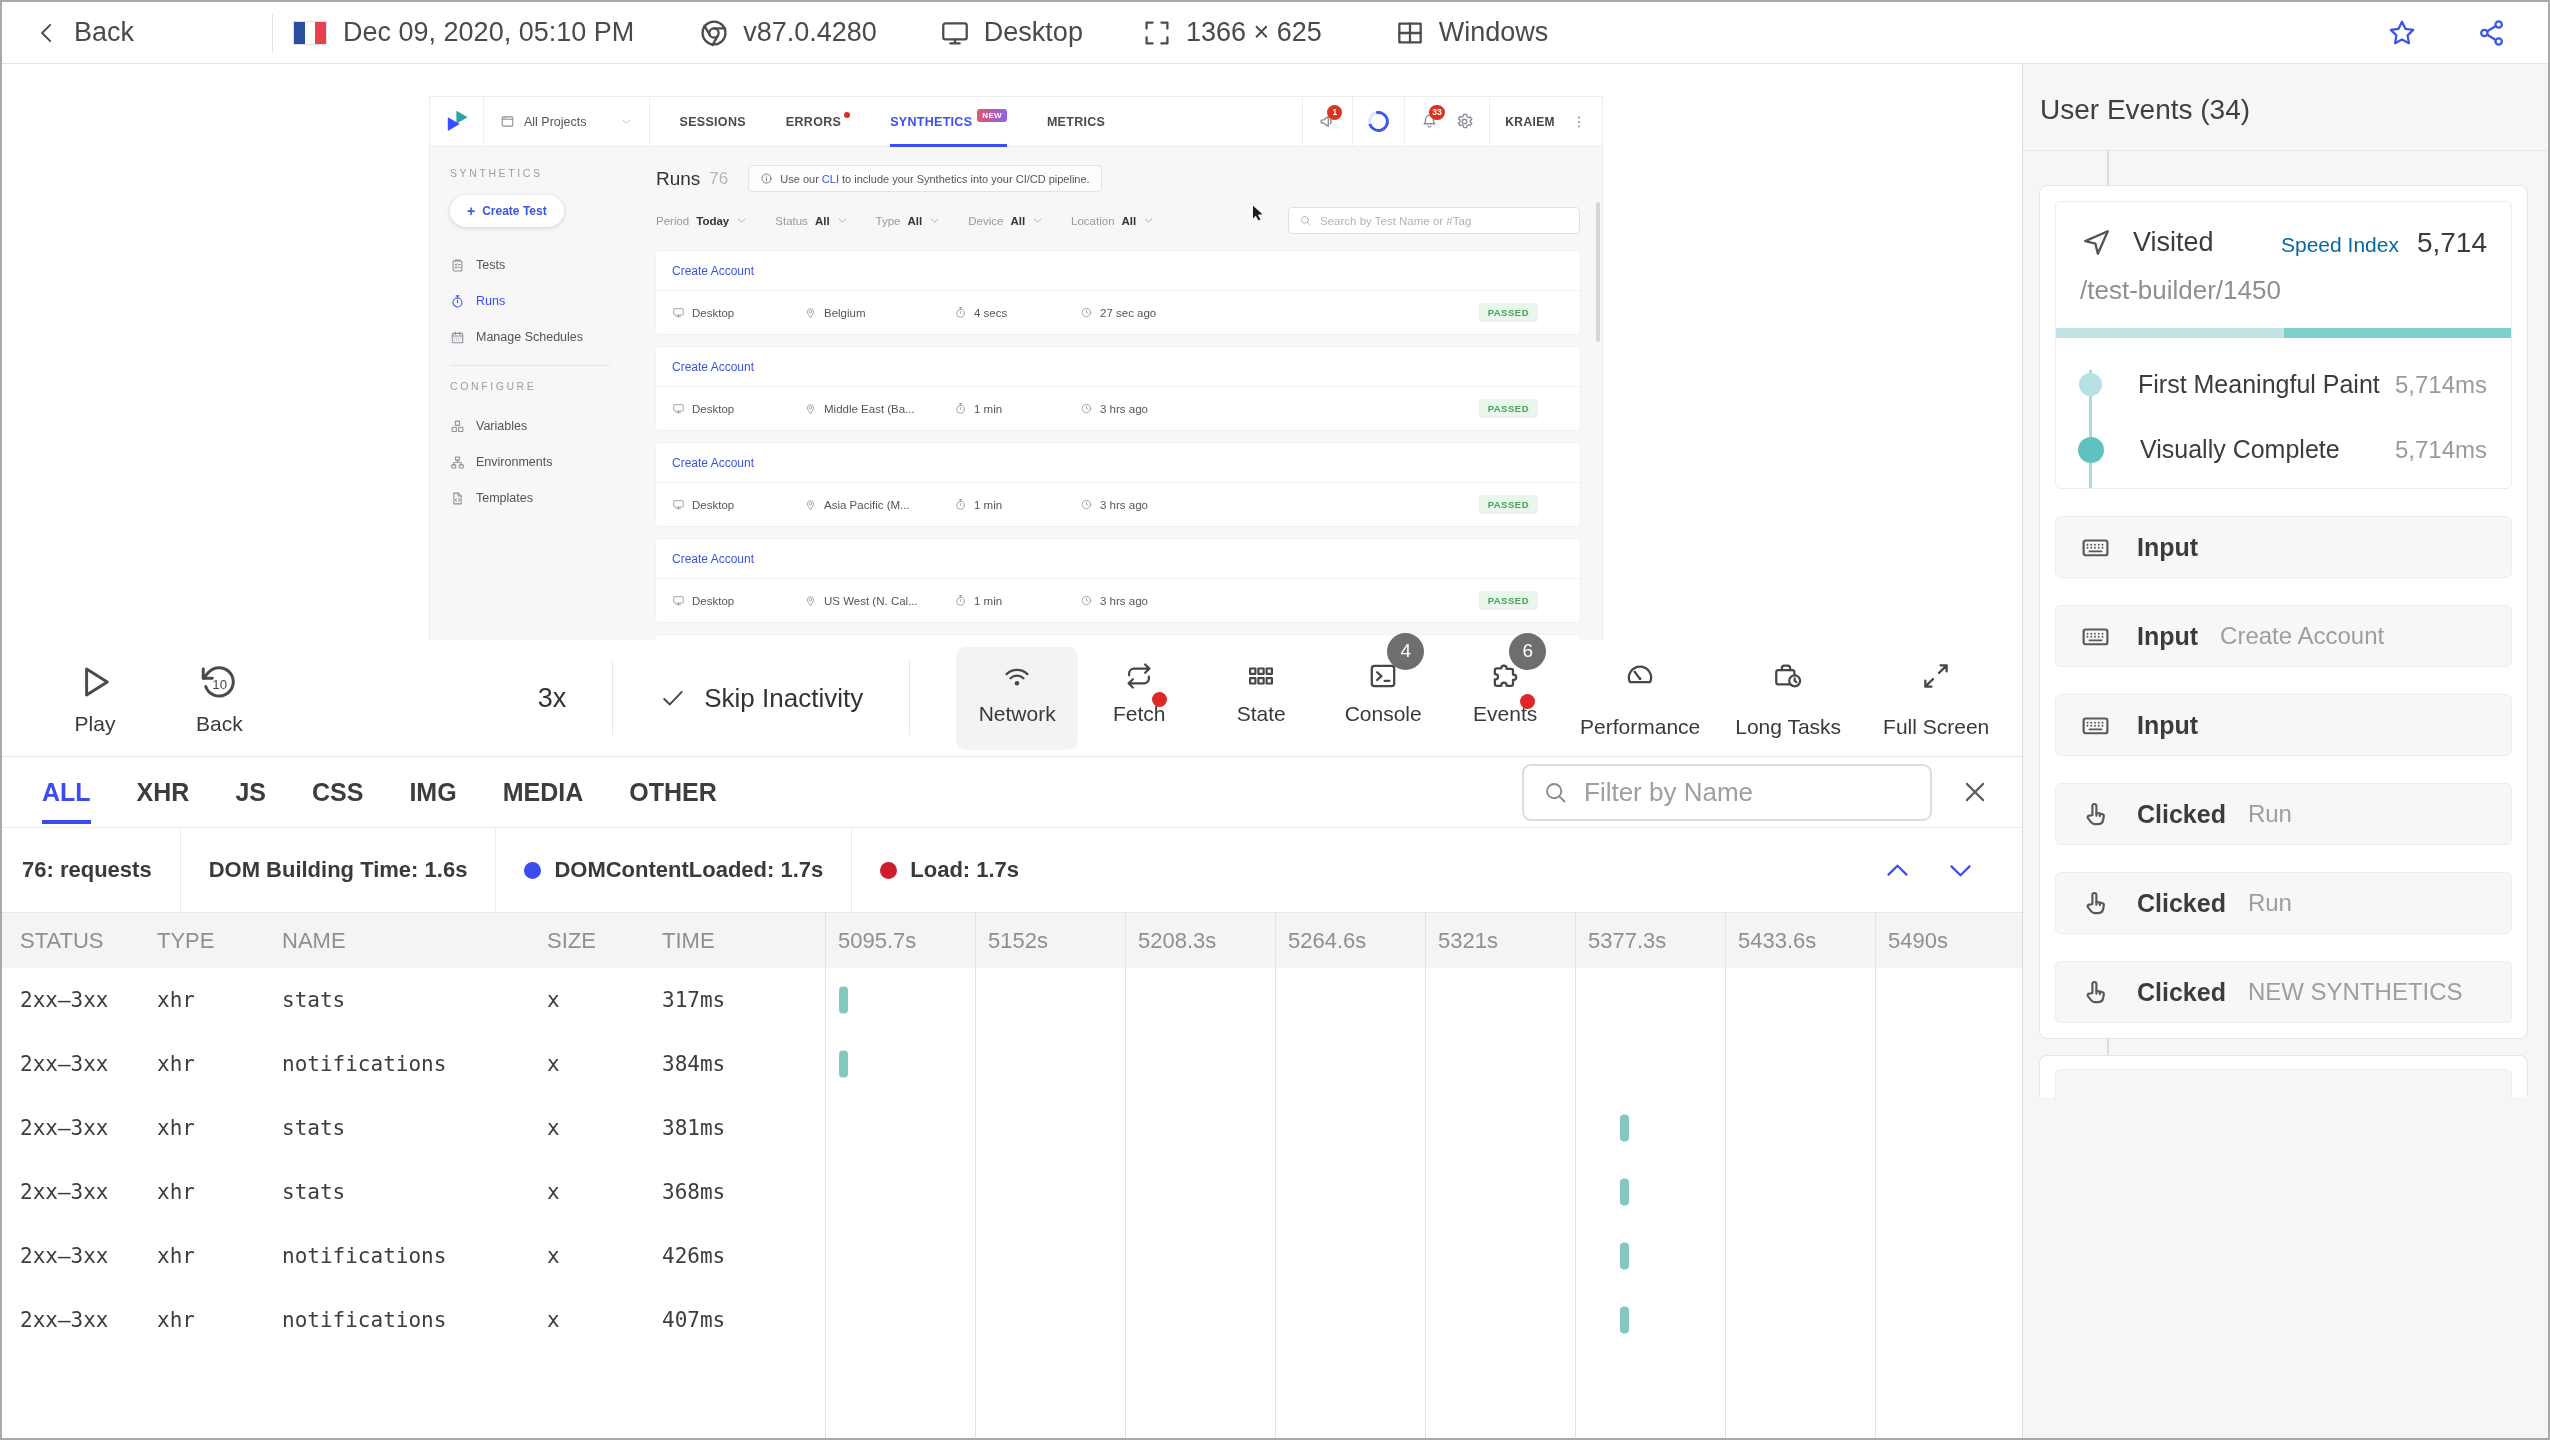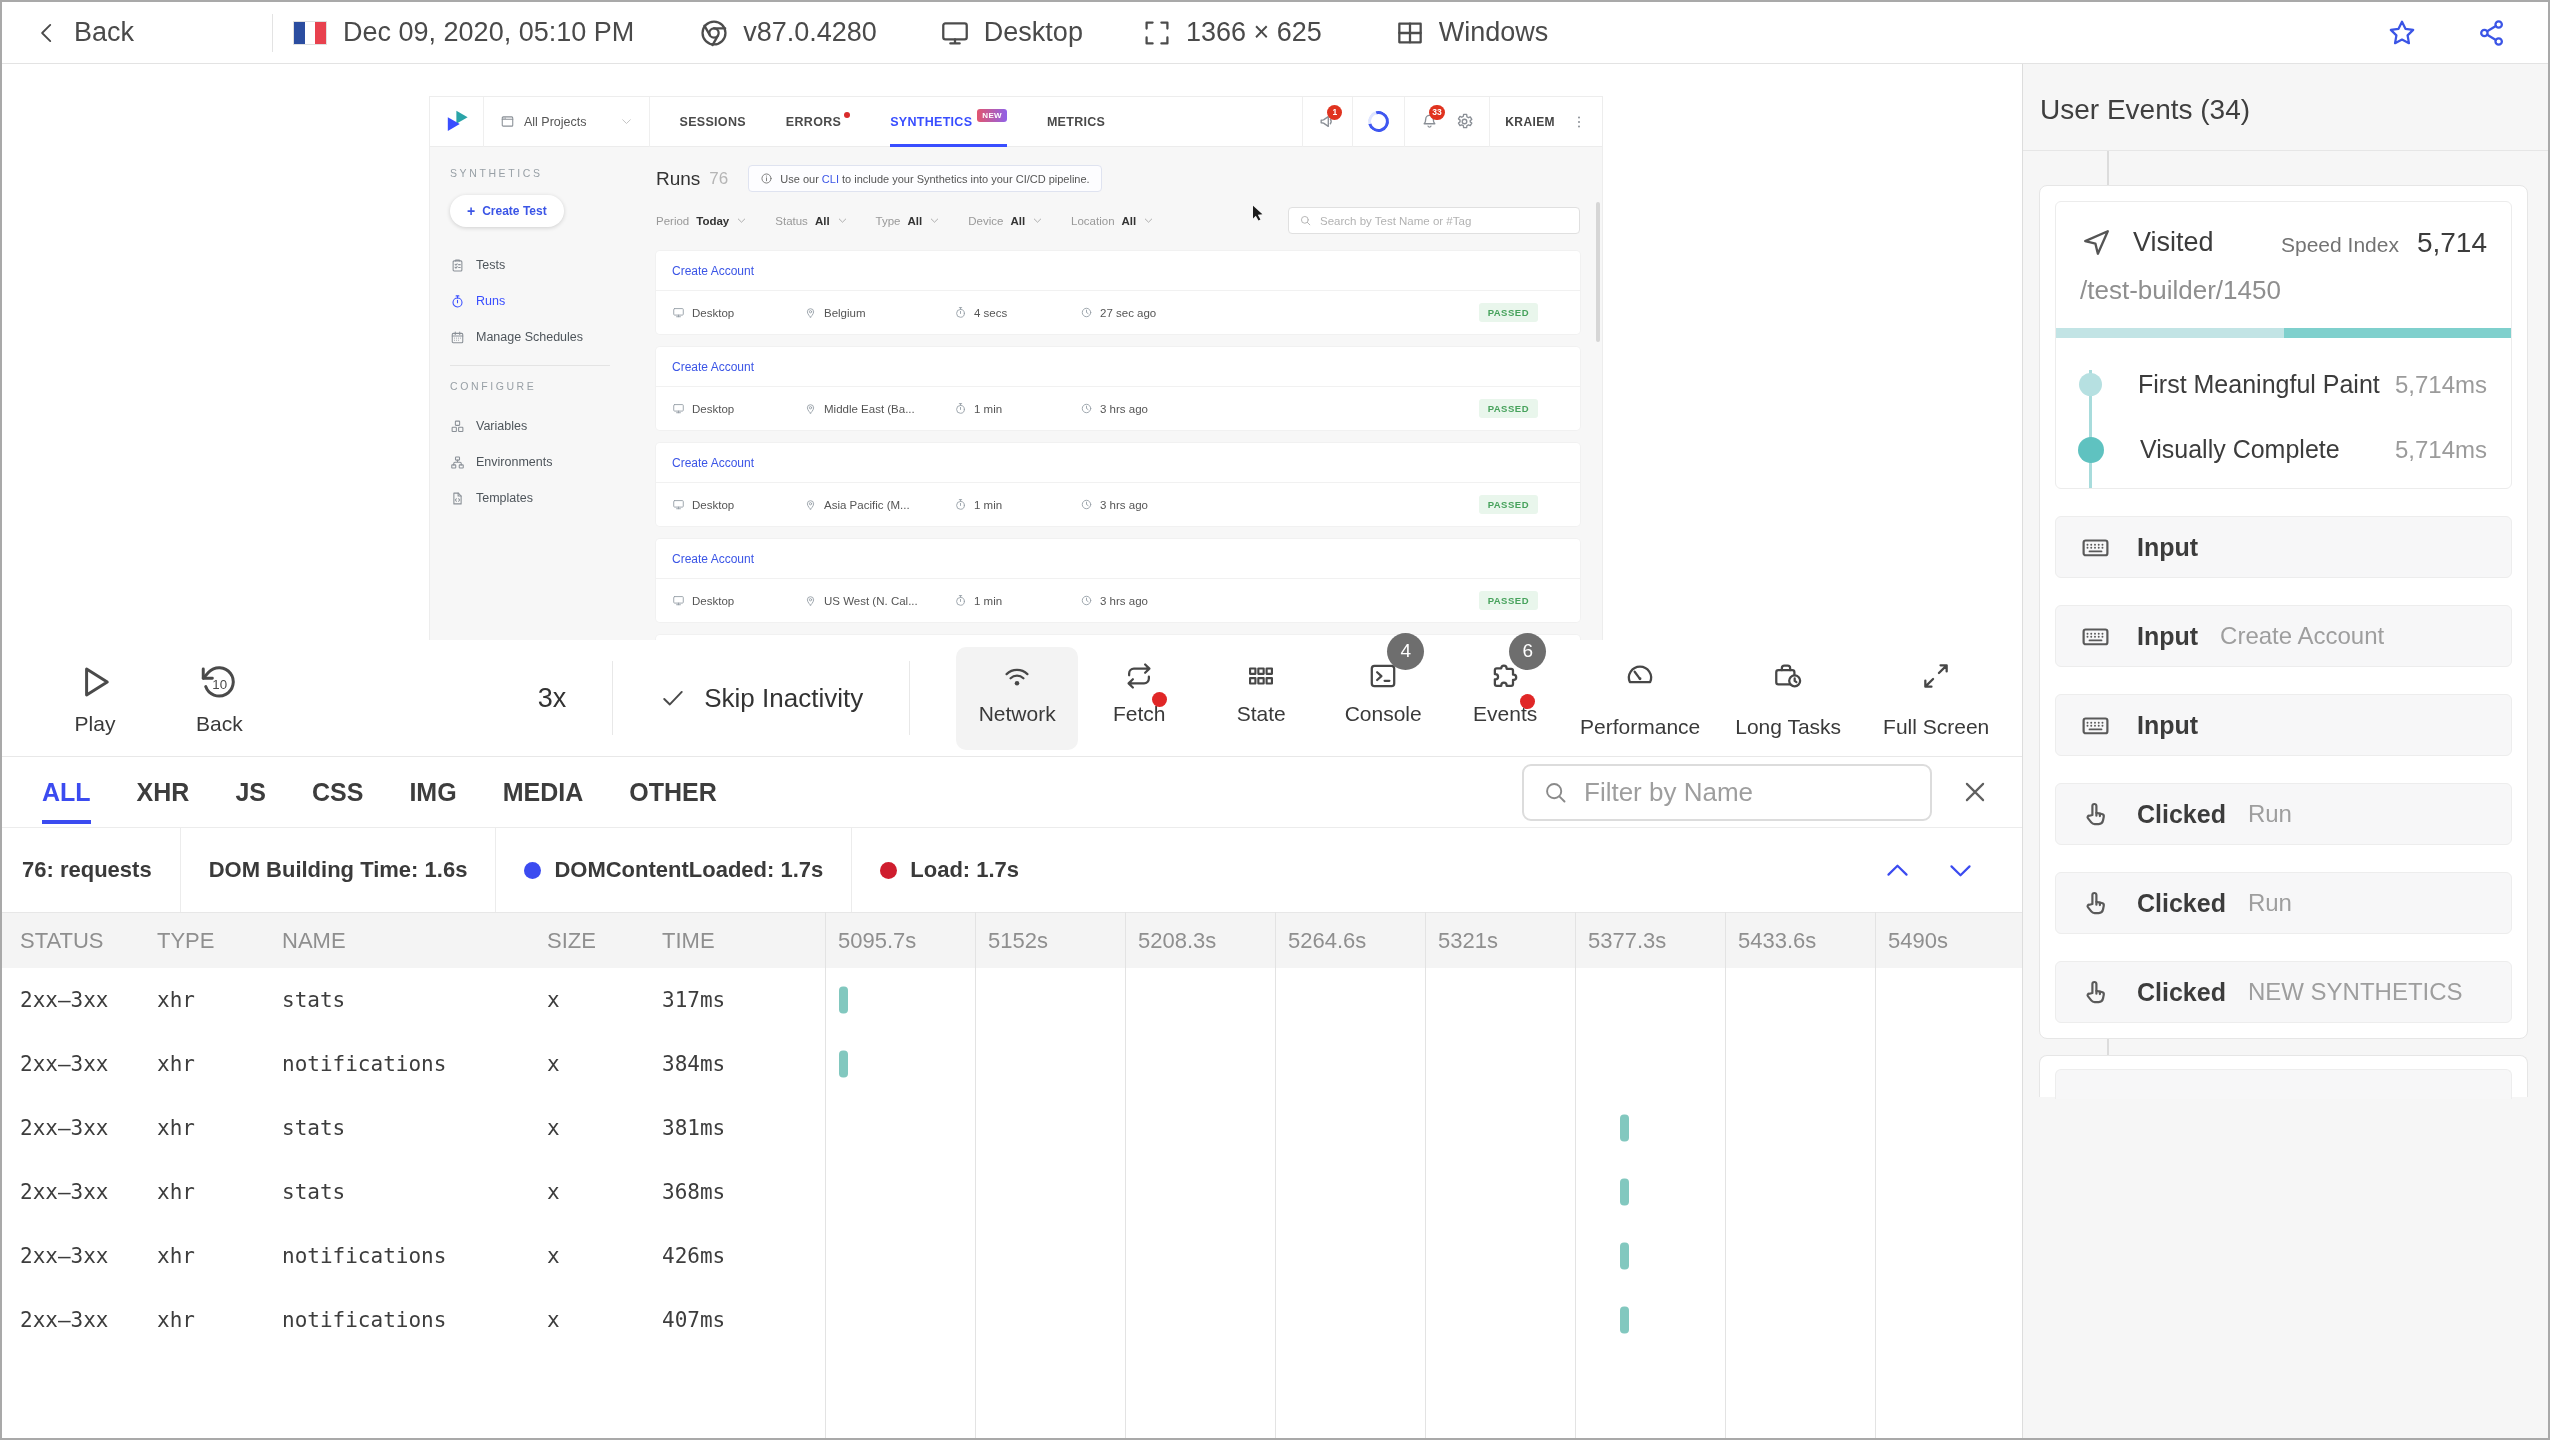--- a/index.html
+++ b/index.html
@@ -148,21 +148,21 @@
   .events-title { margin:30px 0 0 17px; font-size:28px; color:#3f3f3f; }
   .sb-hr { height:1px; background:#e6e6e6; margin-top:24px; }
   .connector { width:2px; height:34px; background:#dcdcdc; margin-left:84px; }
   .connector.short { height:16px; }
   .events-card { margin:0 20px 0 16px; background:#fff; border:1px solid #e6e6e6; border-radius:8px; padding:15px; }
   .visited-card { border:1px solid #ececec; border-radius:6px; overflow:hidden; padding-bottom:24px; }
   .vc-head { display:flex; align-items:center; padding:24px 24px 0; }
   .vc-head .ic { width:33px; height:33px; color:#555; flex:none; }
   .vc-label { font-size:27px; color:#3c3c3c; margin-left:20px; }
   .vc-right { margin-left:auto; display:flex; align-items:baseline; gap:18px; }
-  .vc-silabel { font-size:21px; color:#737373; }
+  .vc-silabel { font-size:21px; color:#0369a1; }
   .vc-sival { font-size:28px; color:#3c3c3c; font-weight:500; }
   .vc-url { padding:16px 24px 22px; font-size:26px; color:#8f8f8f; }
   .vc-bar { height:10px; display:flex; }
   .vc-bar .l { width:50%; background:#c2e4e5; } .vc-bar .r { width:50%; background:#7fd0cd; }
   .vc-metrics { position:relative; margin:0 24px 0 24px; }
   .vc-vline { position:absolute; left:9px; top:0; width:3px; height:138px; background:#a8dcdc; }
   .vc-mrow { display:flex; align-items:center; position:relative; z-index:1; }
   .vc-mrow.m1 { margin-top:32px; }
   .vc-mrow.m2 { margin-top:36px; }
   .vc-dot { border-radius:50%; margin-right:36px; flex:none; }

